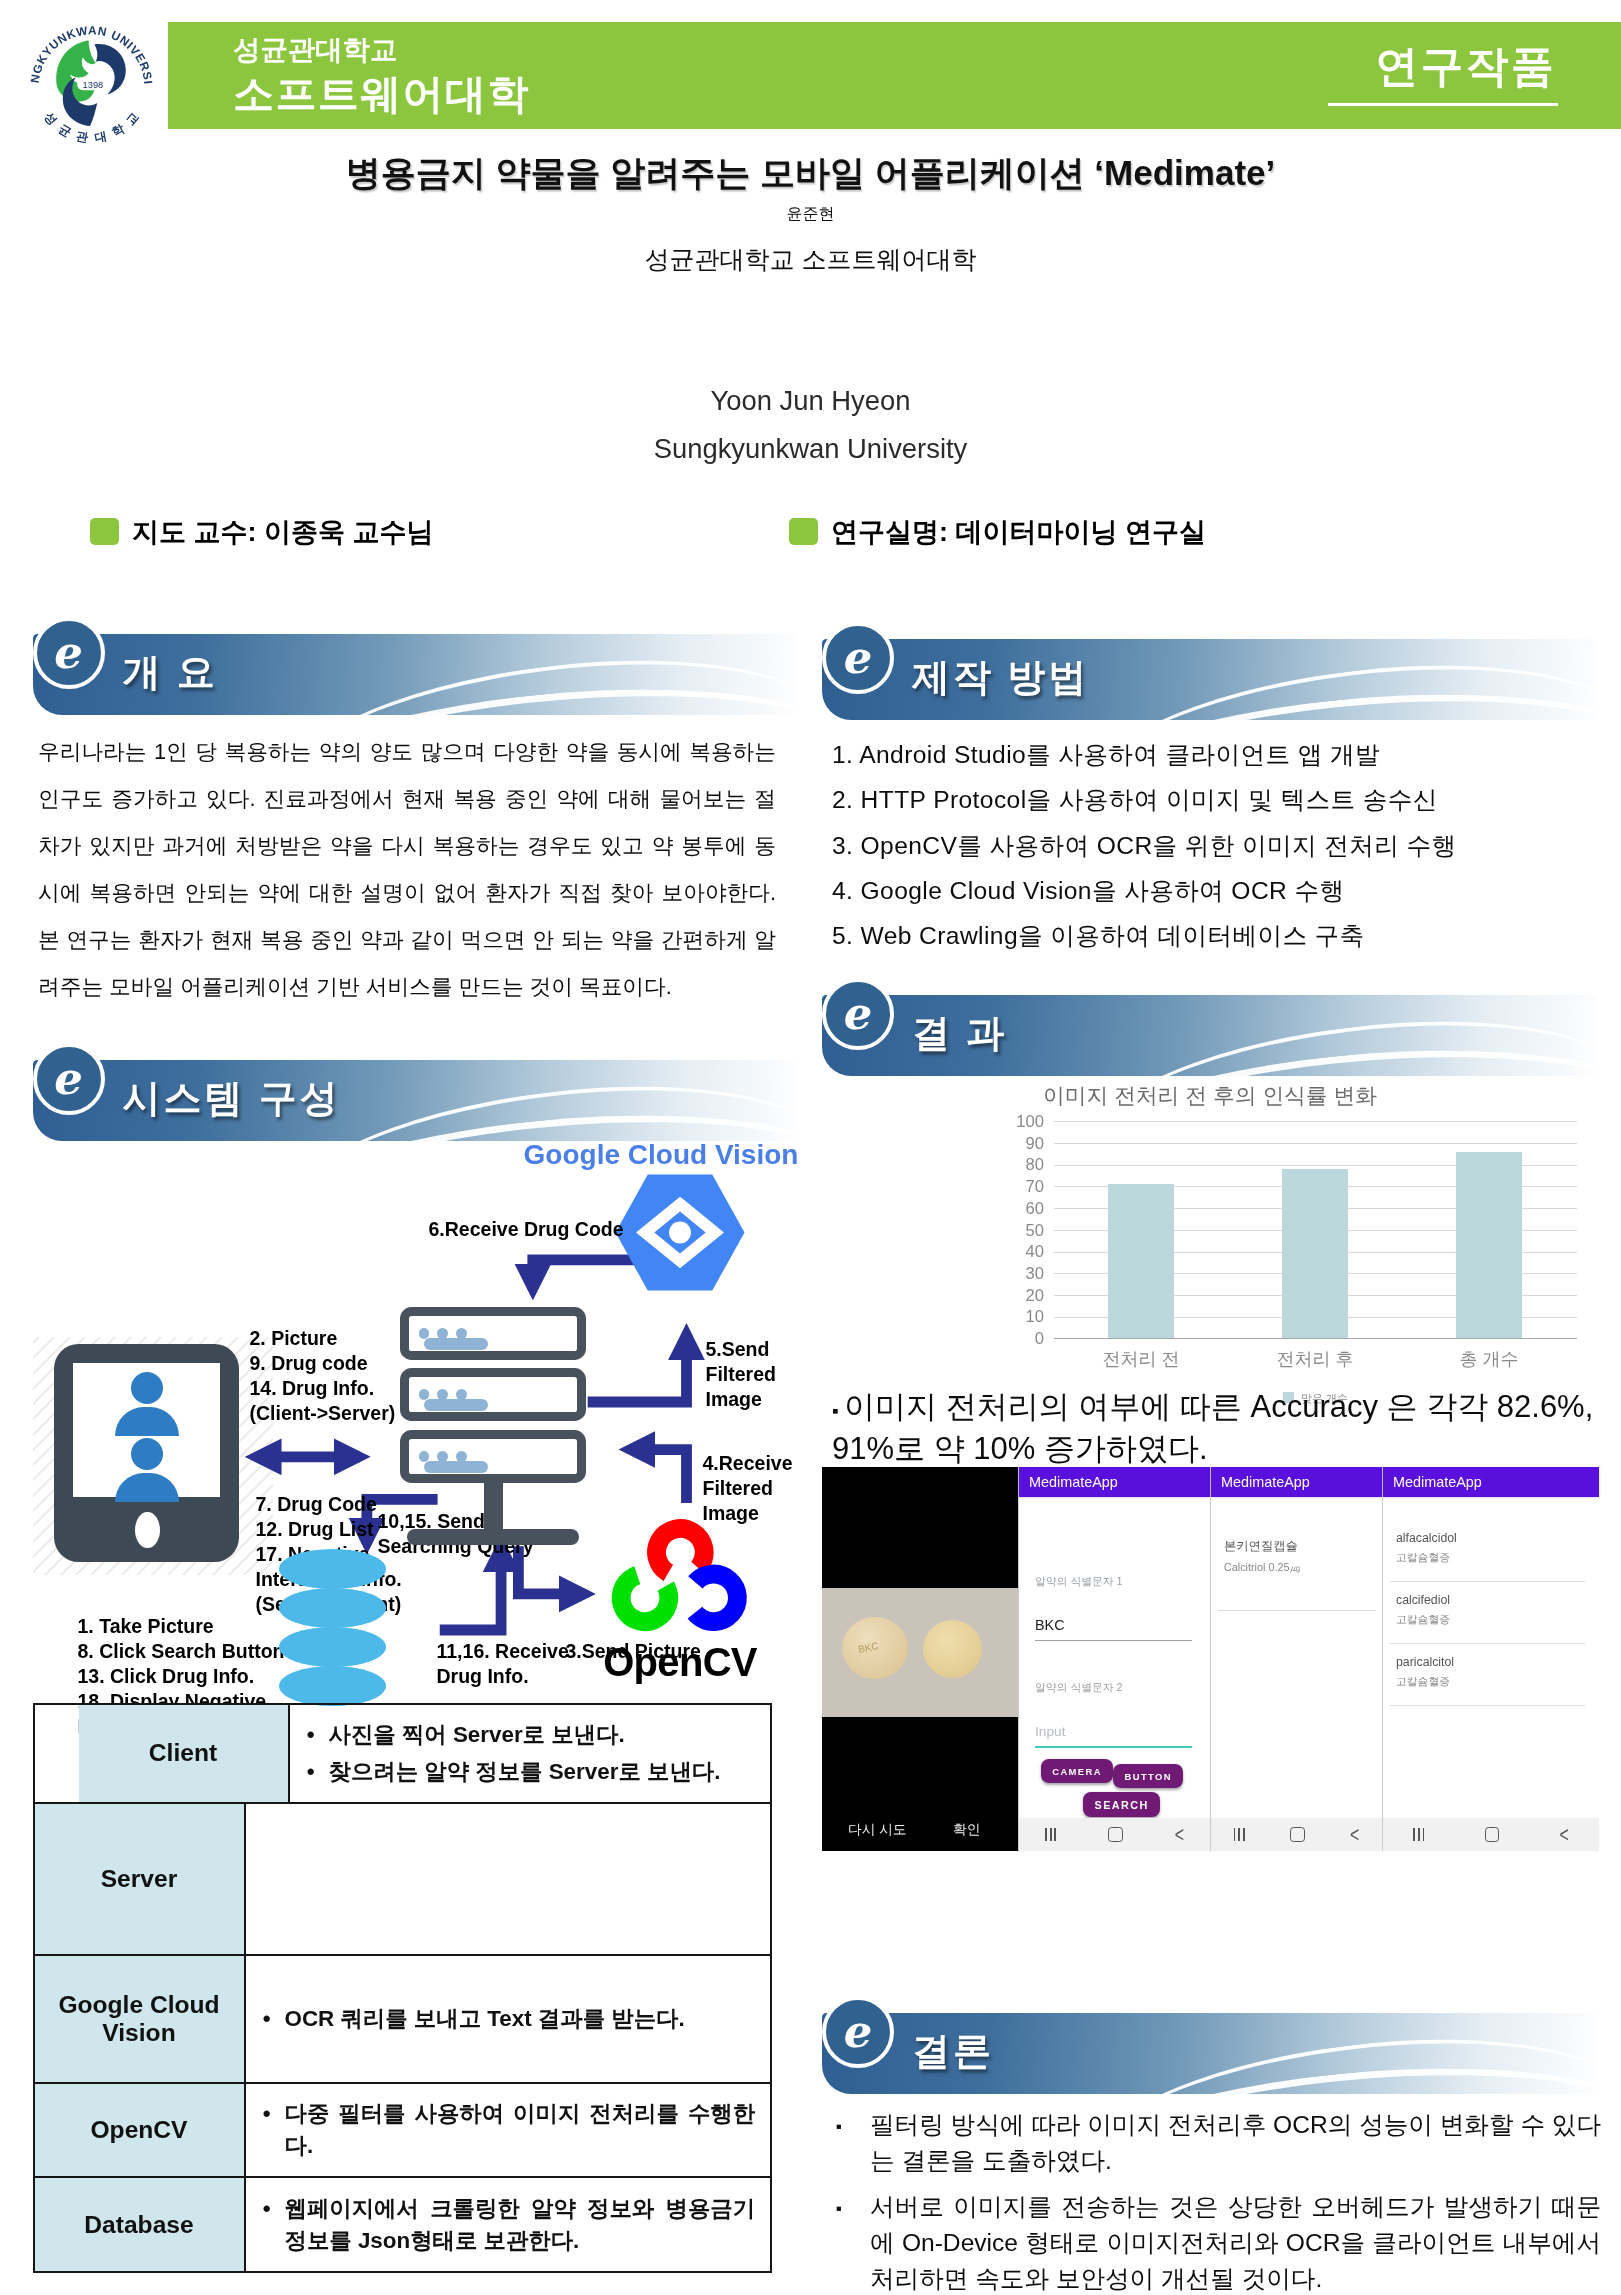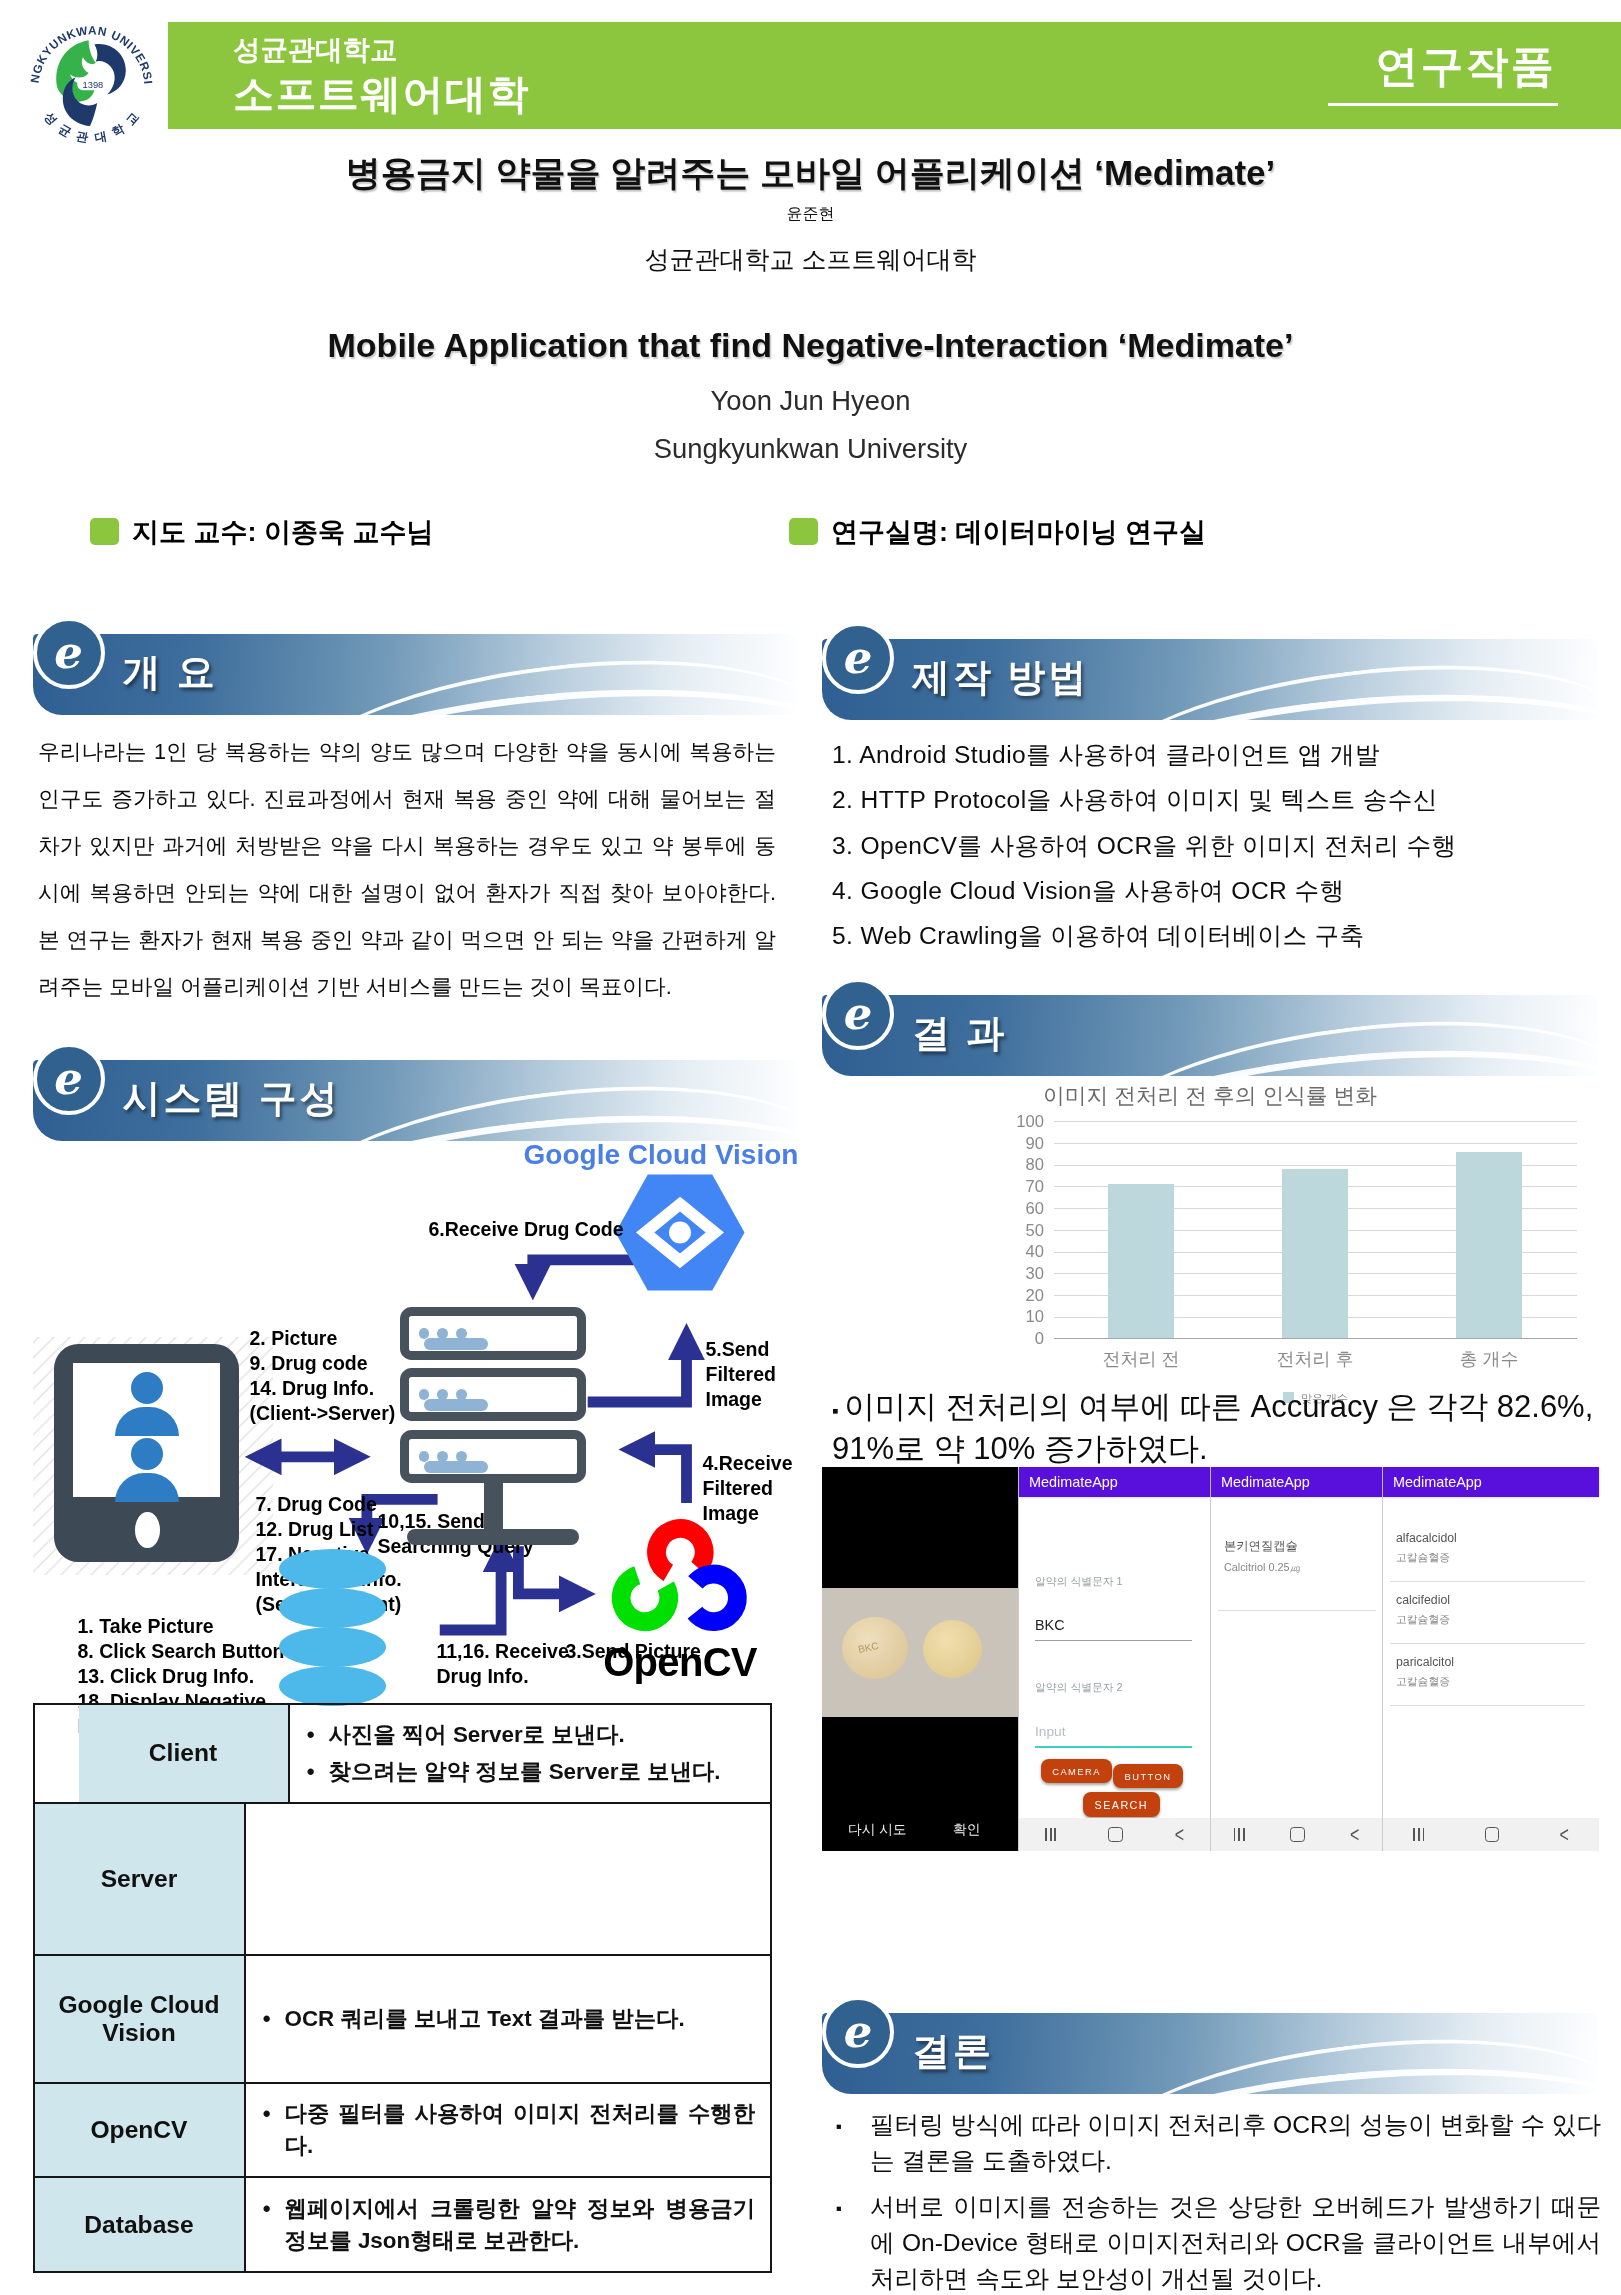--- a/index.html
+++ b/index.html
@@ -115,21 +115,21 @@
   .navbar{position:absolute;left:0;bottom:0;width:100%;height:33px;background:#f1f1f1;
       display:flex;align-items:center;justify-content:space-around;color:#555;}
   .nav-lines{display:flex;gap:2.9px;}
   .nav-lines i{width:1.8px;height:13px;background:#555;}
   .nav-home{width:12.3px;height:12.3px;border:1.8px solid #555;border-radius:3.6px;}
   .nav-back{font-size:16px;color:#555;transform:scaleY(1.4);font-weight:400;}
   .p-label{position:absolute;font-size:10.8px;color:#9aa0a6;}
   .p-value{position:absolute;font-size:14.4px;color:#222;}
   .underline{position:absolute;height:1.4px;background:#9e9e9e;}
   .underline.teal{background:#3ecfc0;height:2.2px;}
-  .pbtn{position:absolute;background:#c2410c;color:#fff;font-size:9.4px;font-weight:400;letter-spacing:1.4px;
+  .pbtn{position:absolute;background:#701a75;color:#fff;font-size:9.4px;font-weight:700;letter-spacing:1.4px;
       padding:6.5px 11.6px;border-radius:8px;box-shadow:0 1.4px 2.9px rgba(0,0,0,.35);}
   .list-name{font-size:12.3px;color:#555;}
   .list-desc{font-size:10.8px;color:#888;margin-top:5.8px;}
   .divider{height:0.7px;background:#ddd;width:92%;}
   
   .cam{background:#000;}
   .photo{position:absolute;left:0;top:121px;width:100%;height:129px;background:#cac3ba;}
   .pill{position:absolute;border-radius:50%;}
   .pill1{left:20px;top:29px;width:66px;height:62px;background:radial-gradient(circle at 40% 35%,#efdfbd,#d9c190);}
   .pill2{left:101px;top:32px;width:59px;height:58px;background:radial-gradient(circle at 40% 35%,#f0dfae,#dcc487);}
@@ -175,21 +175,20 @@
   <div class="green-bar">
     <div class="gb-line1">성균관대학교</div>
     <div class="gb-line2">소프트웨어대학</div>
     <div class="gb-badge">연구작품</div>
     <div class="gb-underline"></div>
   </div>
 
   <div class="t-center ko-title">병용금지 약물을 알려주는 모바일 어플리케이션 ‘Medimate’</div>
   <div class="t-center ko-author">윤준현</div>
   <div class="t-center ko-affil">성균관대학교 소프트웨어대학</div>
-  <div class="t-center en-title">Mobile Application that find Negative-Interaction ‘Medimate’</div>
   <div class="t-center en-author">Yoon Jun Hyeon</div>
   <div class="t-center en-affil">Sungkyunkwan University</div>
 
   <div class="adv-item" style="left:90px;">
     <span class="adv-sq"></span><span>지도 교수:  이종욱 교수님</span>
   </div>
   <div class="adv-item" style="left:789px;">
     <span class="adv-sq"></span><span>연구실명: 데이터마이닝 연구실</span>
   </div>
 

